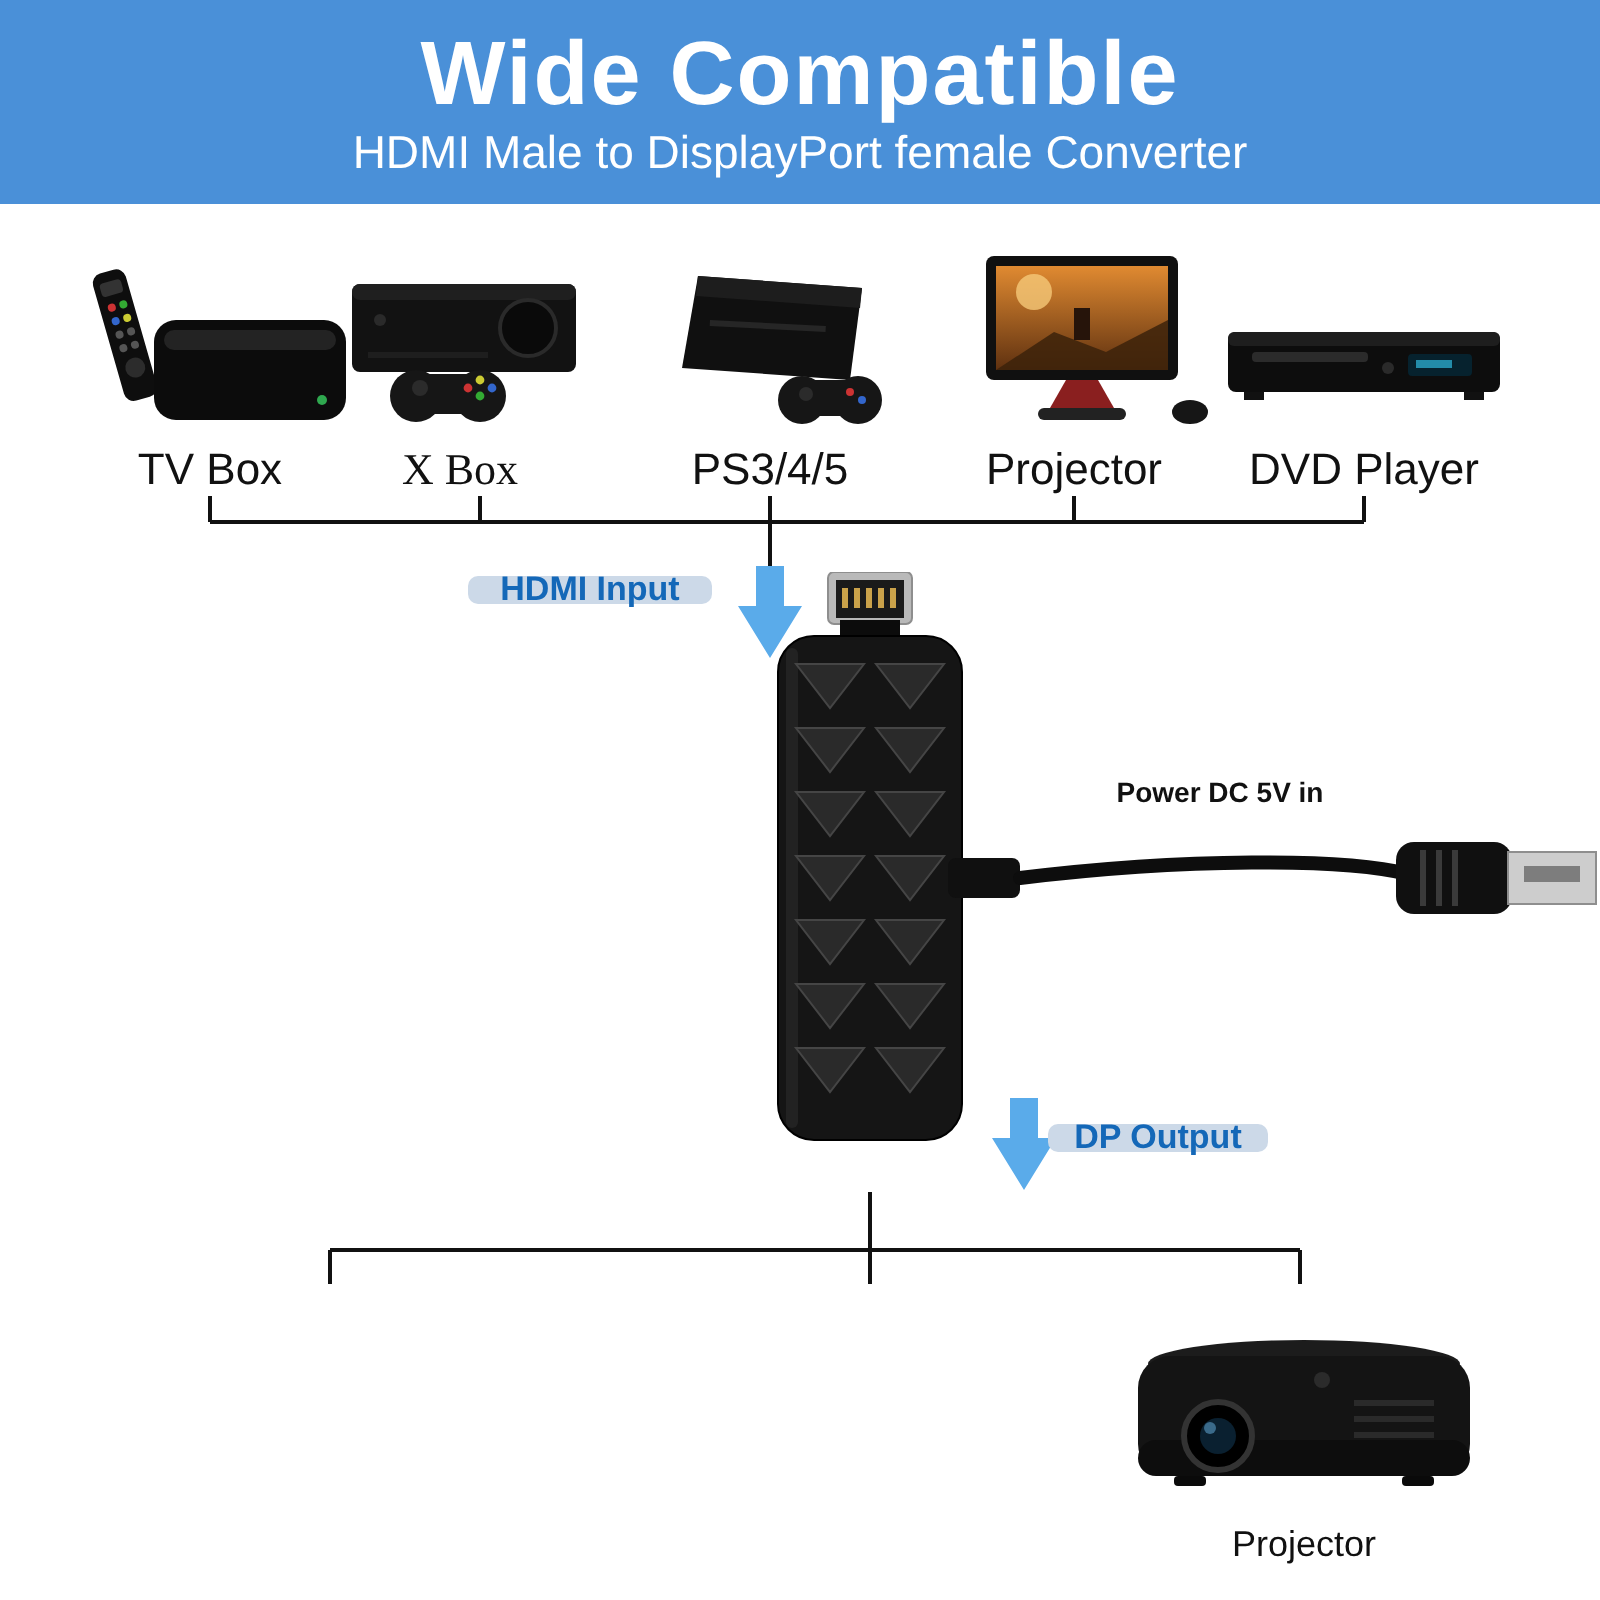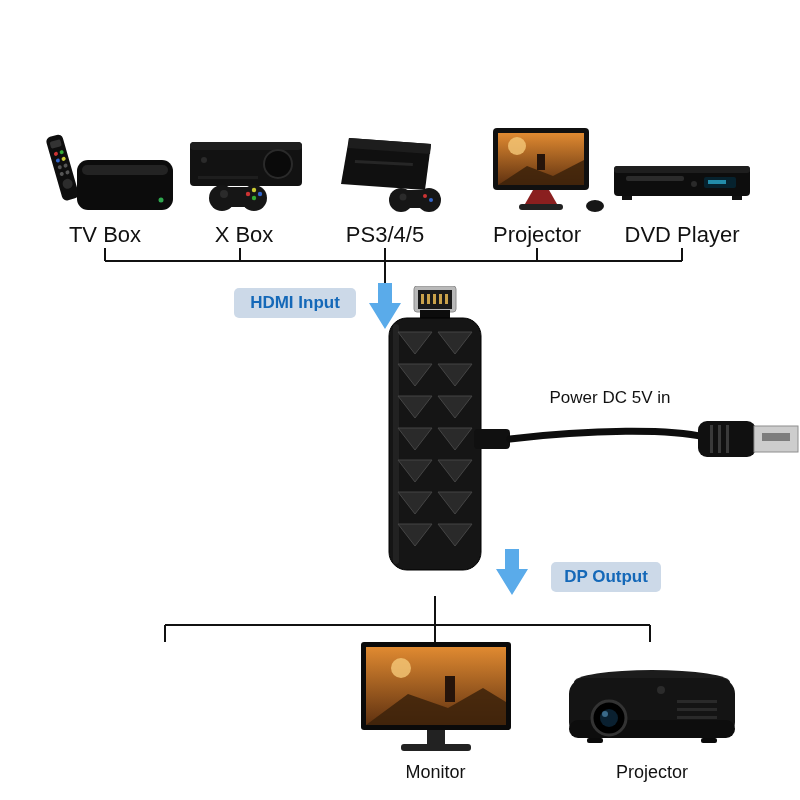--- a/index.html
+++ b/index.html
@@ -16,33 +16,37 @@
   }
   .banner-title{font-size:45px;font-weight:700;letter-spacing:1px;line-height:1.05;}
   .banner-sub{font-size:23px;font-weight:400;line-height:1.1;}
   
   .dev{position:absolute;width:150px;display:flex;flex-direction:column;align-items:center;}
   .dev svg{display:block;}
   .dev-label{margin-top:4px;font-size:22px;font-weight:500;text-align:center;white-space:nowrap;}
   .out-label{margin-top:8px;font-size:18px;font-weight:500;text-align:center;white-space:nowrap;}
   
   .badge{
-    position:absolute;height:30px;border-radius:5px;
+    position:absolute;height:14px;border-radius:5px;
     display:flex;align-items:center;justify-content:center;
     font-size:17px;font-weight:700;
   }
   
   .lines path{fill:none;stroke:#111;stroke-width:2px;}
-  .plain-text{position:absolute;font-size:17px;font-weight:400;text-align:center;}
+  .plain-text{position:absolute;font-size:14px;font-weight:700;text-align:center;}
 </style>
 </head>
 <body>
 
 <div class="page">
 
+  <header class="abs banner" style="background-color: rgb(74, 144, 216);">
+    <div class="banner-title" style="color: rgb(255, 255, 255);">Wide Compatible</div>
+    <div class="banner-sub" style="color: rgb(255, 255, 255);">HDMI Male to DisplayPort female Converter</div>
+  </header>
 
   <div class="dev" style="left:30px;top:126px;">
     <svg width="140" height="92" viewBox="0 0 140 92">
       <g transform="rotate(-16 30 45)">
         <rect x="20" y="8" width="17" height="66" rx="5" fill="#0e0e0e"></rect>
         <rect x="23" y="13" width="11" height="7" rx="2" fill="#333"></rect>
         <circle cx="26" cy="26" r="2" fill="#c33"></circle>
           <circle cx="32" cy="26" r="2" fill="#3a3"></circle>
         <circle cx="26" cy="33" r="2" fill="#36c"></circle>
           <circle cx="32" cy="33" r="2" fill="#cc3"></circle>
@@ -52,21 +56,21 @@
           <circle cx="32" cy="47" r="2" fill="#555"></circle>
         <circle cx="29" cy="58" r="5" fill="#2c2c2c"></circle>
       </g>
       <rect x="42" y="34" width="96" height="50" rx="11" fill="#0c0c0c"></rect>
       <rect x="47" y="39" width="86" height="10" rx="5" fill="#232323"></rect>
       <circle cx="126" cy="74" r="2.5" fill="#2fa84f"></circle>
     </svg>
     <div class="dev-label">TV Box</div>
   </div>
 
-  <div class="dev" style="left:169px;top:126px;">
+  <div class="dev" style="left:155px;top:126px;font-family:Liberation Serif, serif;">
     <svg width="140" height="92" viewBox="0 0 140 92">
       <rect x="16" y="16" width="112" height="44" rx="4" fill="#121212"></rect>
       <rect x="16" y="16" width="112" height="8" rx="4" fill="#1f1f1f"></rect>
       <circle cx="104" cy="38" r="14" fill="#0a0a0a" stroke="#2a2a2a" stroke-width="2"></circle>
       <rect x="24" y="50" width="60" height="3" fill="#1e1e1e"></rect>
       <circle cx="30" cy="34" r="3" fill="#2a2a2a"></circle>
       <g>
         <circle cx="48" cy="72" r="13" fill="#161616"></circle>
         <circle cx="80" cy="72" r="13" fill="#161616"></circle>
         <rect x="48" y="61" width="32" height="20" fill="#161616"></rect>
@@ -177,47 +181,29 @@
       <rect x="246" y="23" width="3" height="28" fill="#3a3a3a"></rect>
       <rect x="254" y="23" width="3" height="28" fill="#3a3a3a"></rect>
       <rect x="282" y="24" width="44" height="26" fill="#cdcdcd" stroke="#8e8e8e"></rect>
       <rect x="290" y="31" width="28" height="8" fill="#7d7d7d"></rect>
     </g>
   </svg>
 
   <svg class="abs" style="left:496px;top:549px;" width="32" height="46" viewBox="0 0 32 46">
     <polygon points="9,0 23,0 23,20 32,20 16,46 0,20 9,20" fill="#5aabea"></polygon>
   </svg>
-  <div class="badge" style="left: 551px; top: 562px; width: 110px; background-color: rgb(204, 217, 232);">
+  <div class="badge" style="left: 524px; top: 562px; width: 110px; background-color: rgb(204, 217, 232);">
     <span style="color: rgb(20, 104, 184);">DP Output</span>
   </div>
 
   <svg class="abs lines" style="left:0;top:594px;" width="800" height="50" viewBox="0 0 800 50">
     <path d="M435 2 V31 M165 31 H650 M165 31 V48 M435 31 V48 M650 31 V48"></path>
   </svg>
 
 
-  <div class="dev" style="left:353px;top:642px;width:165px;">
-    <svg width="165" height="112" viewBox="0 0 165 112">
-      <defs>
-        <linearGradient id="g_mon" x1="0" y1="0" x2="0" y2="1">
-          <stop offset="0" stop-color="#e08a31"></stop>
-            <stop offset="1" stop-color="#5f3110"></stop>
-        </linearGradient>
-      </defs>
-      <rect x="8" y="0" width="150" height="88" rx="3" fill="#0a0a0a"></rect>
-      <rect x="13" y="5" width="140" height="78" fill="url(#g_mon)"></rect>
-      <polygon points="13,83 55,52 95,66 130,46 153,60 153,83" fill="#3c220a" opacity="0.85"></polygon>
-      <circle cx="48" cy="26" r="10" fill="#f5c878" opacity="0.8"></circle>
-      <rect x="92" y="34" width="10" height="26" fill="#26140a"></rect>
-      <rect x="74" y="88" width="18" height="14" fill="#222"></rect>
-      <rect x="48" y="102" width="70" height="7" rx="3" fill="#222"></rect>
-    </svg>
-    <div class="out-label">Monitor</div>
-  </div>
 
   <div class="dev" style="left:557px;top:660px;width:190px;">
     <svg width="190" height="94" viewBox="0 0 190 94">
       <ellipse cx="95" cy="22" rx="78" ry="12" fill="#1c1c1c"></ellipse>
       <rect x="12" y="18" width="166" height="60" rx="16" fill="#141414"></rect>
       <rect x="12" y="60" width="166" height="18" rx="9" fill="#0d0d0d"></rect>
       <circle cx="52" cy="58" r="17" fill="#000" stroke="#333" stroke-width="3"></circle>
       <circle cx="52" cy="58" r="9" fill="#0a2030"></circle>
       <circle cx="48" cy="54" r="3" fill="#3a6a8a"></circle>
       <rect x="120" y="40" width="40" height="3" fill="#2a2a2a"></rect>

